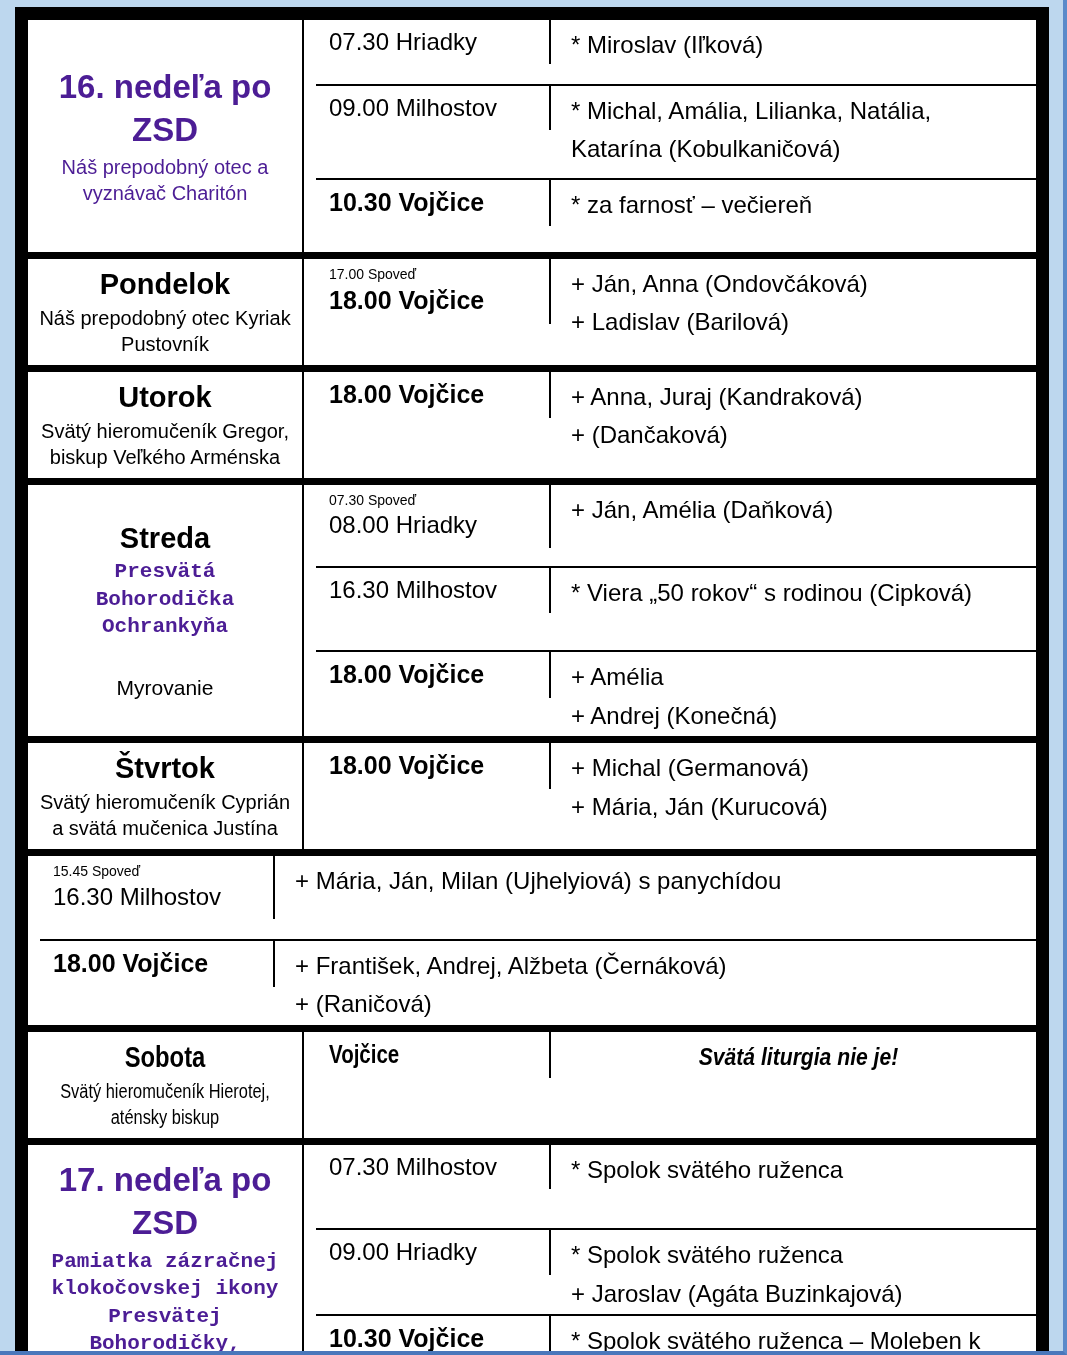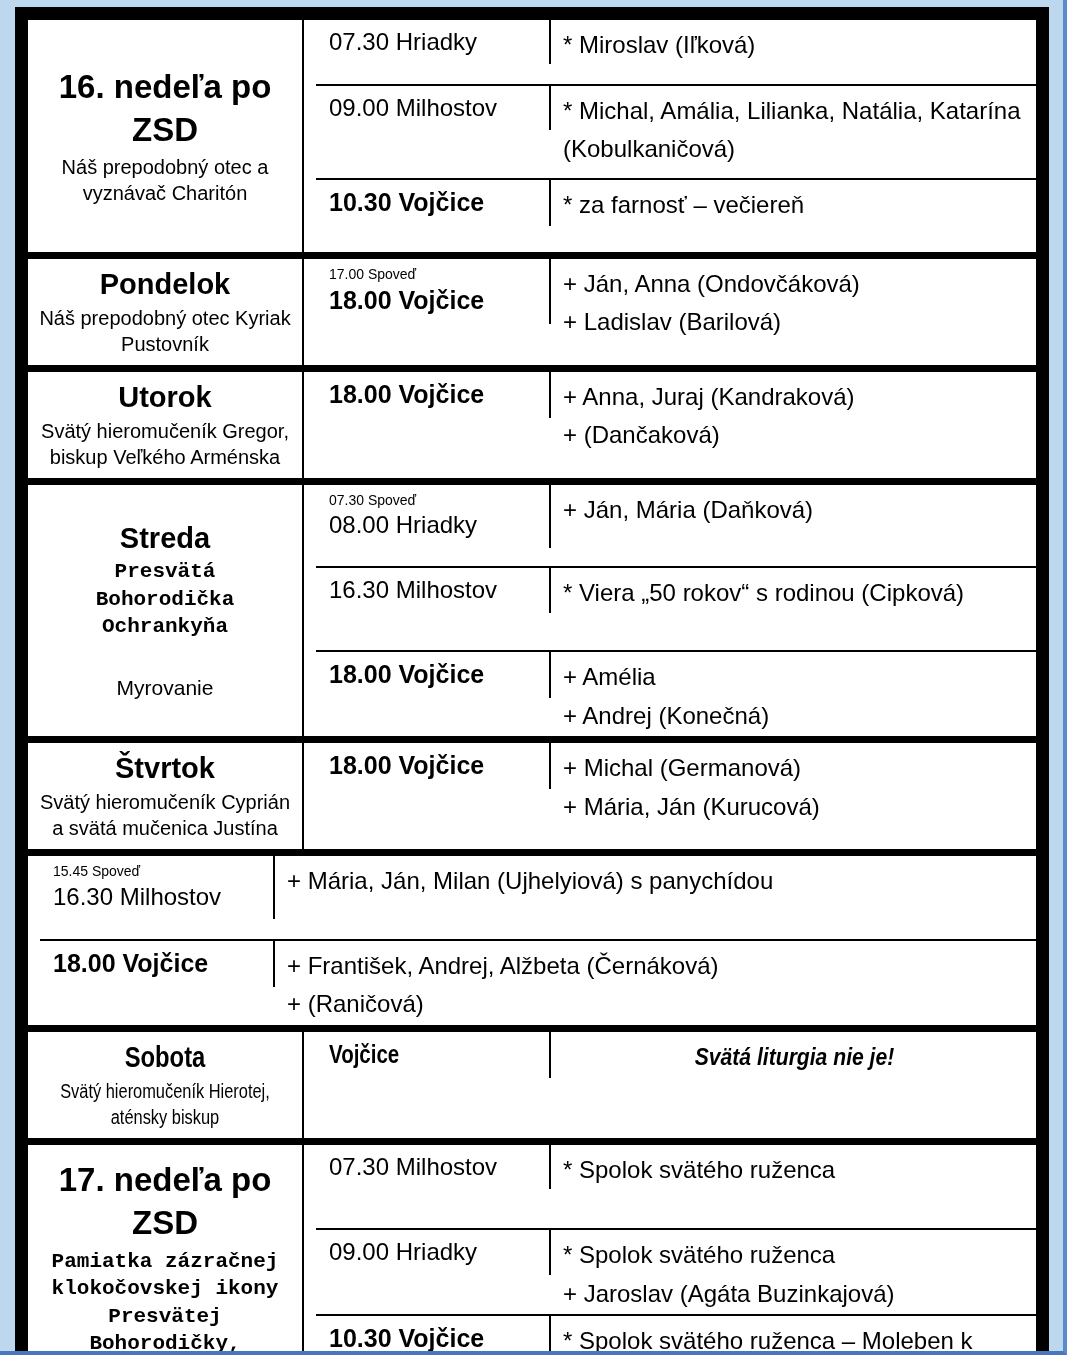--- a/index.html
+++ b/index.html
@@ -34,21 +34,21 @@
     border-right: 2px solid #000;
     display: flex;
     flex-direction: column;
     justify-content: center;
     align-items: center;
     text-align: center;
     padding: 8px 8px;
   }
   .day-title { font-weight: bold; font-size: 29px; line-height: 1.2; }
   .day-title.big { font-size: 33px; line-height: 1.3; }
-  .red { color: #000000; }
+  .red { color: #4c1d95; }
   .day-sub { font-size: 20px; line-height: 1.3; margin-top: 3px; }
   .day-sub.bold { font-weight: bold; font-size: 21px; }
   .day-sub.w210 { max-width: 212px; }
   .day-sub.w252 { max-width: 252px; }
   .day-sub.w230 { max-width: 232px; font-family: Liberation Mono, monospace; }
   .day-note { font-weight: normal; font-size: 21px; margin-top: 36px; }
 
   .rows { flex: 1; display: flex; flex-direction: column; }
   .srow { display: flex; align-items: flex-start; flex: 1; margin-left: 12px; }
   .srow + .srow { border-top: 2px solid #000; }
@@ -65,21 +65,21 @@
   }
   .time-small { font-size: 14px; line-height: 1.35; }
   .time-main { font-size: 24px; line-height: 1.35; }
   .time-main.bold { font-weight: bold; font-size: 25px; }
 
   .intent-cell {
     flex: 1;
     display: flex;
     flex-direction: column;
     justify-content: center;
-    padding: 6px 10px 6px 12px;
+    padding: 6px 10px 6px 20px;
   }
   .line { font-size: 24px; line-height: 1.6; }
 
   .squeeze { transform: scaleX(0.82); transform-origin: center center; }
   .squeeze-left { transform: scaleX(0.82); transform-origin: left center; display: inline-block; }
   .no-liturgy .line {
     font-weight: bold;
     font-style: italic;
     text-align: center;
     transform: scaleX(0.88);
@@ -168,21 +168,21 @@
         <div class="day-sub red bold w230">Presvätá Bohorodička Ochrankyňa</div>
         <div class="day-note">Myrovanie</div>
       </div>
       <div class="rows">
         <div class="srow" style="min-height:77px">
           <div class="time-cell">
             <span class="time-small">07.30 Spoveď</span>
             <span class="time-main">08.00 Hriadky</span>
           </div>
           <div class="intent-cell">
-            <div class="line">+ Ján, Mária (Daňková)</div>
+            <div class="line">+ Ján, Amélia (Daňková)</div>
           </div>
         </div>
         <div class="srow" style="min-height:82px">
           <div class="time-cell">
             <span class="time-main">16.30 Milhostov</span>
           </div>
           <div class="intent-cell">
             <div class="line">* Viera „50 rokov“ s rodinou (Cipková)</div>
           </div>
         </div>

